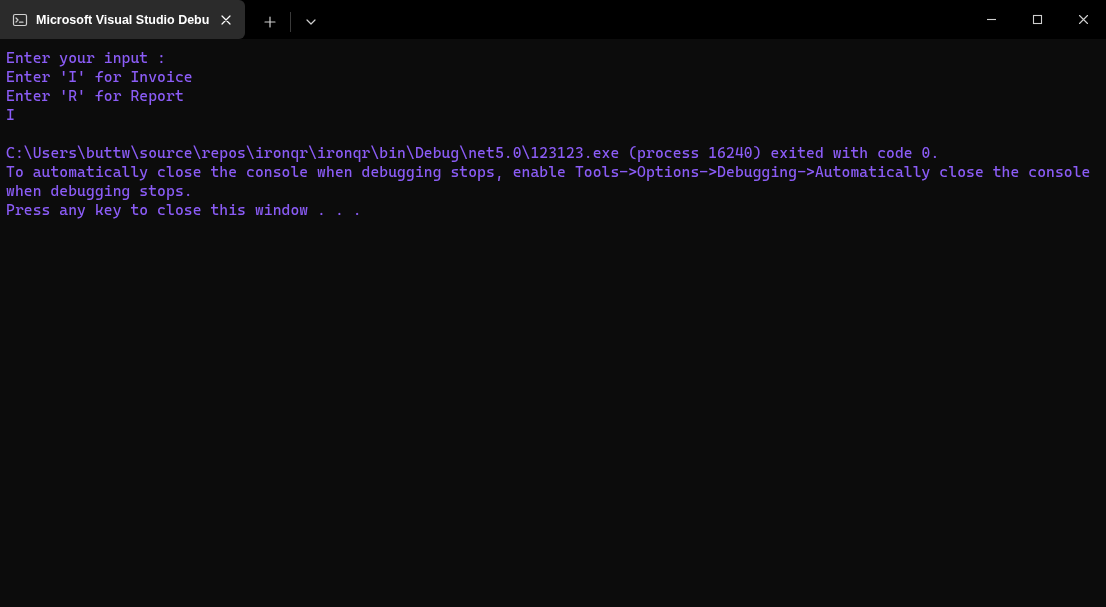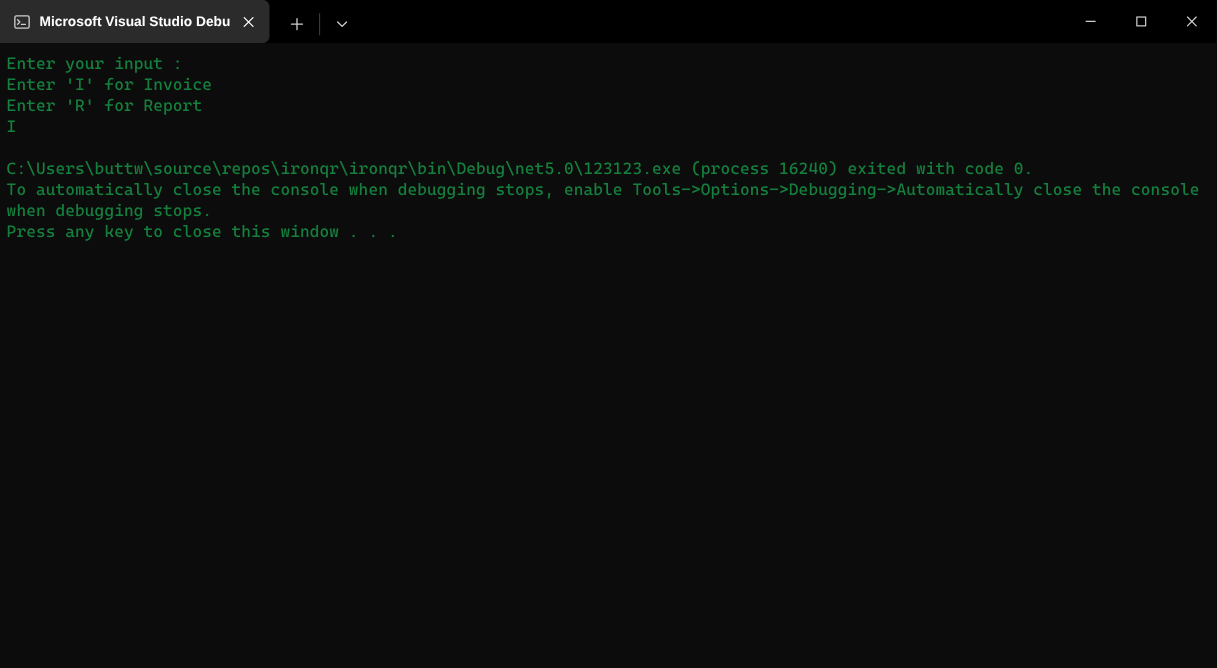--- a/index.html
+++ b/index.html
@@ -94,21 +94,21 @@
       color: #cfcfcf;
     }
 
     .terminal-area {
       padding: 10px 6px 6px 6px;
       font-family: "Cascadia Mono", Consolas, "Courier New", monospace;
       font-size: 15px;
       line-height: 19px;
       white-space: pre-wrap;
       word-break: break-all;
-      color: #15803d;
+      color: #8b5cf6;
       font-weight: 500;
       letter-spacing: 0.1px;
     }
     .terminal-line { display:block; }
     .blank-line { height: 19px; }
   </style>
 </head>
 <body>
 
 <div class="titlebar">

